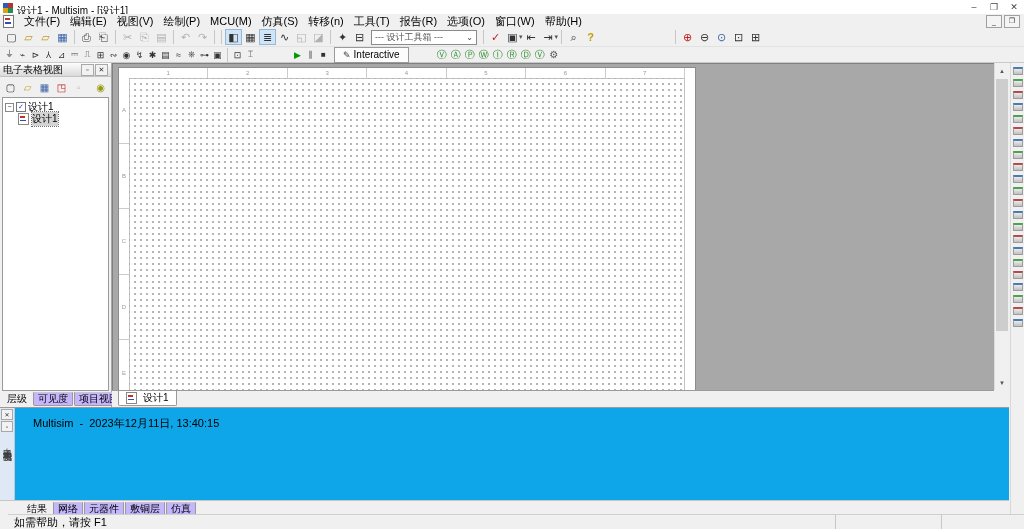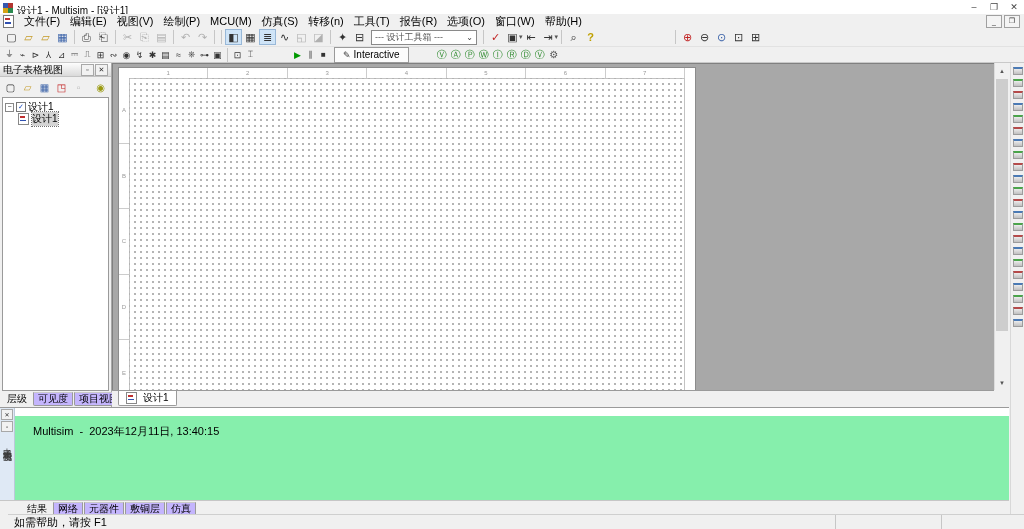--- a/index.html
+++ b/index.html
@@ -98,21 +98,21 @@
 
   
   #doctabs{left:112px;top:390px;width:882px;height:17px;background:#f0f0f0;border-top:1px solid #9a9a9a;box-sizing:border-box;display:flex;align-items:flex-start;}
   .doctab{margin-left:6px;margin-top:0;height:14px;display:flex;align-items:center;gap:3px;padding:0 7px;background:#ffffff;border:1px solid #9a9a9a;border-top:none;font-size:10px;border-radius:0 0 2px 2px;}
 
   
   #spreadsheet{left:0;top:407px;width:1009px;height:93px;background:#ffffff;border-top:1px solid #9a9a9a;box-sizing:border-box;}
   .ss-strip{position:absolute;left:0;top:0;width:15px;height:93px;background:#dfe9f5;border-right:1px solid #bcc9da;box-sizing:border-box;display:flex;flex-direction:column;align-items:center;padding-top:1px;}
   .ss-strip .pbtn{width:10px;height:9px;margin-bottom:1px;font-size:6px;}
   .vlabel{writing-mode:vertical-lr;text-orientation:upright;font-size:9px;color:#3a3a3a;margin-top:8px;letter-spacing:1px;}
-  .ss-content{position:absolute;left:15px;top:0;right:0;bottom:0;background:#86efac;margin-top:8px;}
+  .ss-content{position:absolute;left:15px;top:0;right:0;bottom:0;background:#0ea5e9;}
   .log-line{position:absolute;left:18px;top:8px;font-size:11px;color:#000;white-space:pre;}
 
   #sstabs{left:0;top:500px;width:1009px;height:14px;background:#f0f0f0;border-top:1px solid #c6c6c6;box-sizing:border-box;display:flex;align-items:flex-start;padding:1px 0 0 22px;gap:1px;font-size:10px;}
 
   
   #statusbar{left:8px;top:514px;width:1024px;height:15px;background:#f0f0f0;border-top:1px solid #cfcfcf;box-sizing:border-box;display:flex;align-items:center;font-size:11px;padding-left:6px;}
   .status-cell{height:15px;border-left:1px solid #c6c6c6;}
   #status-spacer{margin-left:auto;}
 </style>
 </head>

